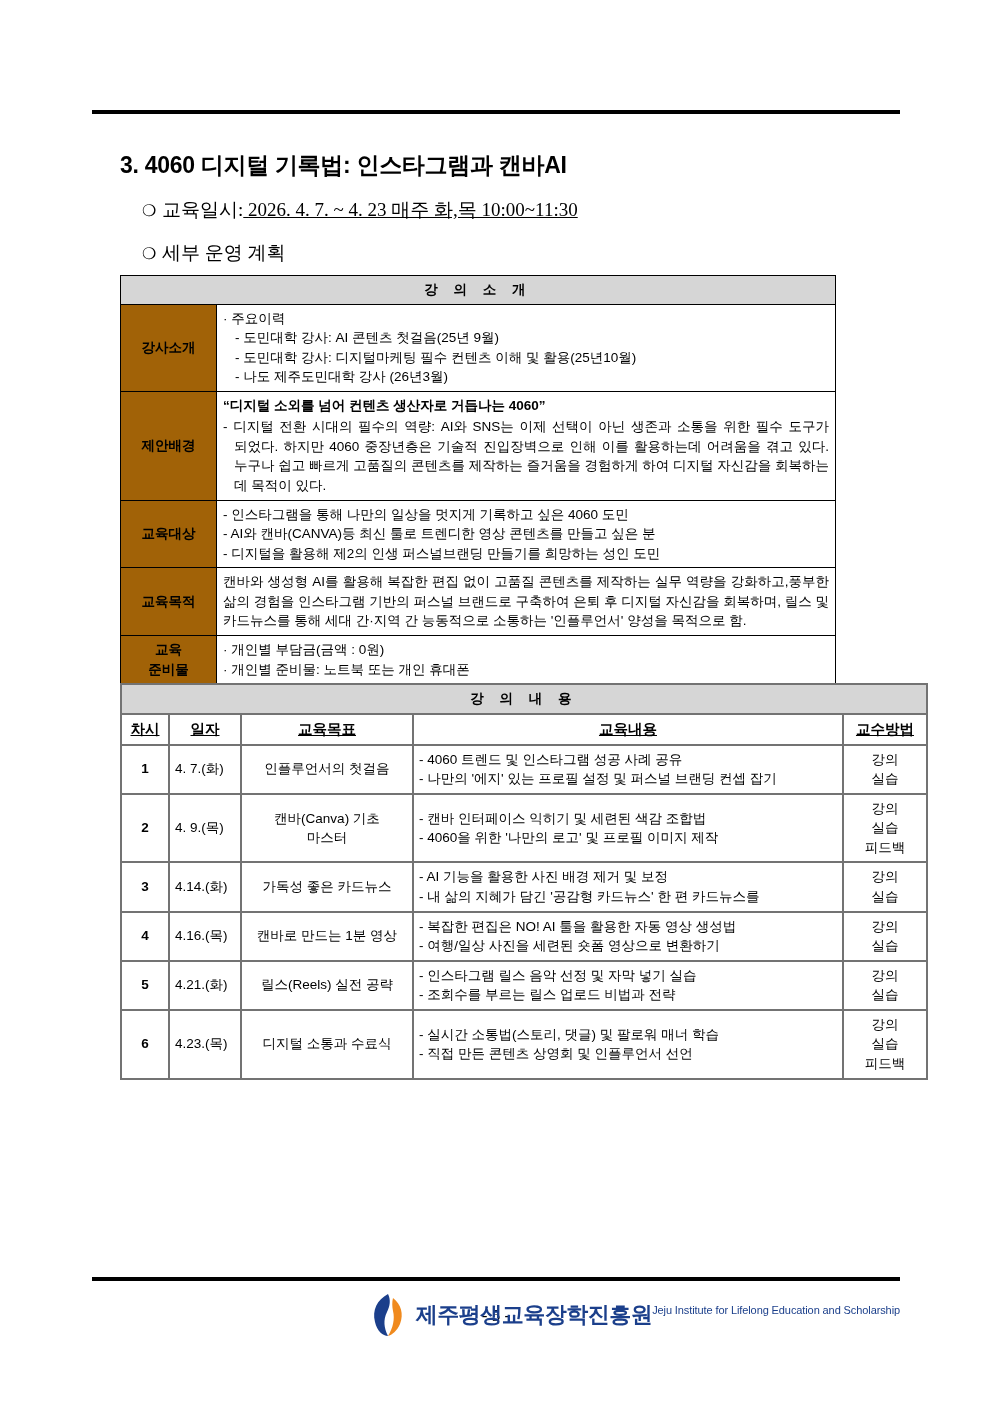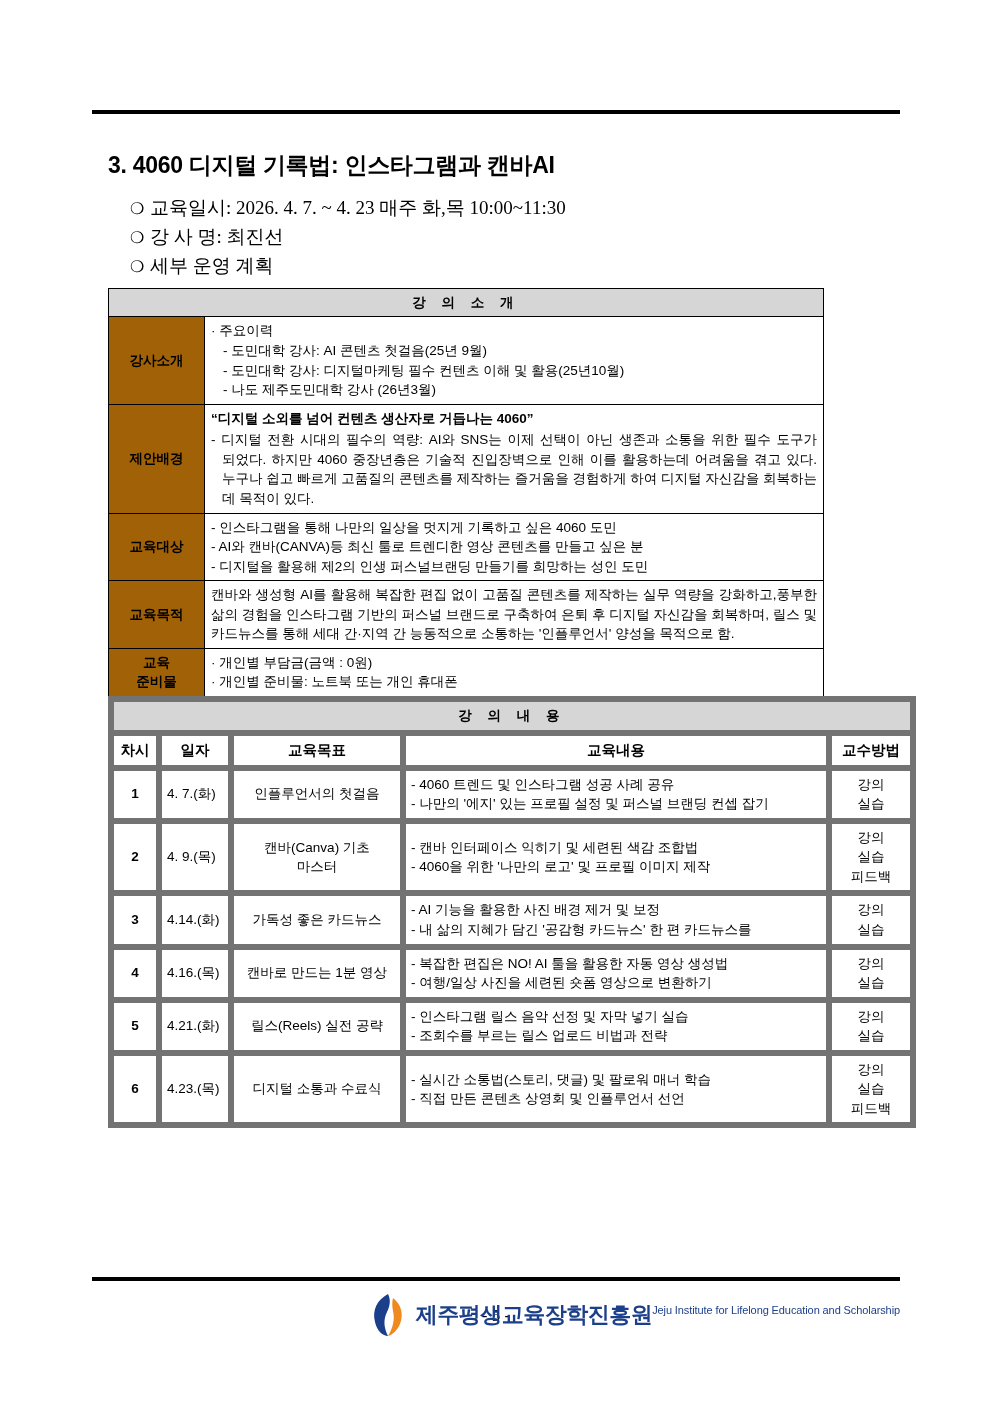--- a/index.html
+++ b/index.html
@@ -32,42 +32,43 @@
   .bottom-rule {
     position: absolute;
     left: 92px;
     top: 1277px;
     width: 808px;
     height: 4px;
     background: #000;
   }
   .content {
     position: absolute;
-    left: 76px;
+    left: 88px;
     top: 150px;
     width: 808px;
     padding-left: 32px;
   }
   h1.title {
     font-family: "Liberation Sans", sans-serif;
     font-weight: bold;
     font-size: 23px;
     margin: 0 0 14px 0;
     letter-spacing: -0.3px;
   }
   ul.bullets {
     list-style: none;
     margin: 0 0 8px 0;
     padding: 0 0 0 22px;
   }
   ul.bullets li {
     font-size: 19px;
     line-height: 1.42;
-    margin: 0 0 2px 0;
+    margin: 16px 0 2px 0;
     white-space: nowrap;
+    text-decoration: underline;
   }
   .bullet-mark {
     display: inline-block;
     width: 20px;
     font-size: 16px;
   }
   .lbl {
     display: inline-block;
   }
   table.main {
@@ -125,31 +126,32 @@
     margin-bottom: 2px;
   }
   table.sched {
     border-collapse: collapse;
     width: 808px;
     font-family: "Liberation Sans", sans-serif;
     table-layout: fixed;
     margin-top: -1px;
   }
   table.sched th, table.sched td {
-    border: 6px solid #737373;
+    border: 2px solid #737373;
     font-size: 13.5px;
     padding: 4px 5px;
     line-height: 1.45;
     vertical-align: middle;
     word-break: keep-all;
   }
   table.sched th {
     text-align: center;
     font-weight: bold;
     font-size: 14.5px;
+    text-decoration: underline;
   }
   .c-no { width: 48px; text-align: center; font-weight: bold; }
   .c-date { width: 72px; text-align: left; font-size: 13px; }
   .c-goal { width: 172px; text-align: center; }
   .c-content { text-align: left; }
   .c-method { width: 84px; text-align: center; line-height: 1.35; }
   .dash-list { margin: 0; padding: 0; list-style: none; }
   .dash-list li { padding-left: 11px; text-indent: -11px; }
   .footer {
     position: absolute;
@@ -208,23 +210,20 @@
 
   <div class="top-rule"></div>
 
   <div class="content">
 
     <h1 class="title">3. 4060 디지털 기록법: 인스타그램과 캔바AI</h1>
 
     <ul class="bullets">
       <li>
         <span class="bullet-mark">❍</span><span class="lbl">교육일시:</span>&nbsp;<span>2026. 4. 7.  ~  4. 23 매주 화,목 10:00~11:30</span>
-      </li>
-      <li>
-        <span class="bullet-mark">❍</span><span class="lbl">강 사 명:</span>&nbsp;<span>최진선</span>
       </li>
       <li>
         <span class="bullet-mark">❍</span><span class="lbl">세부 운영 계획</span>
       </li>
     </ul>
 
     <table class="main">
       <colgroup>
           <col style="width:96px">
           <col>

